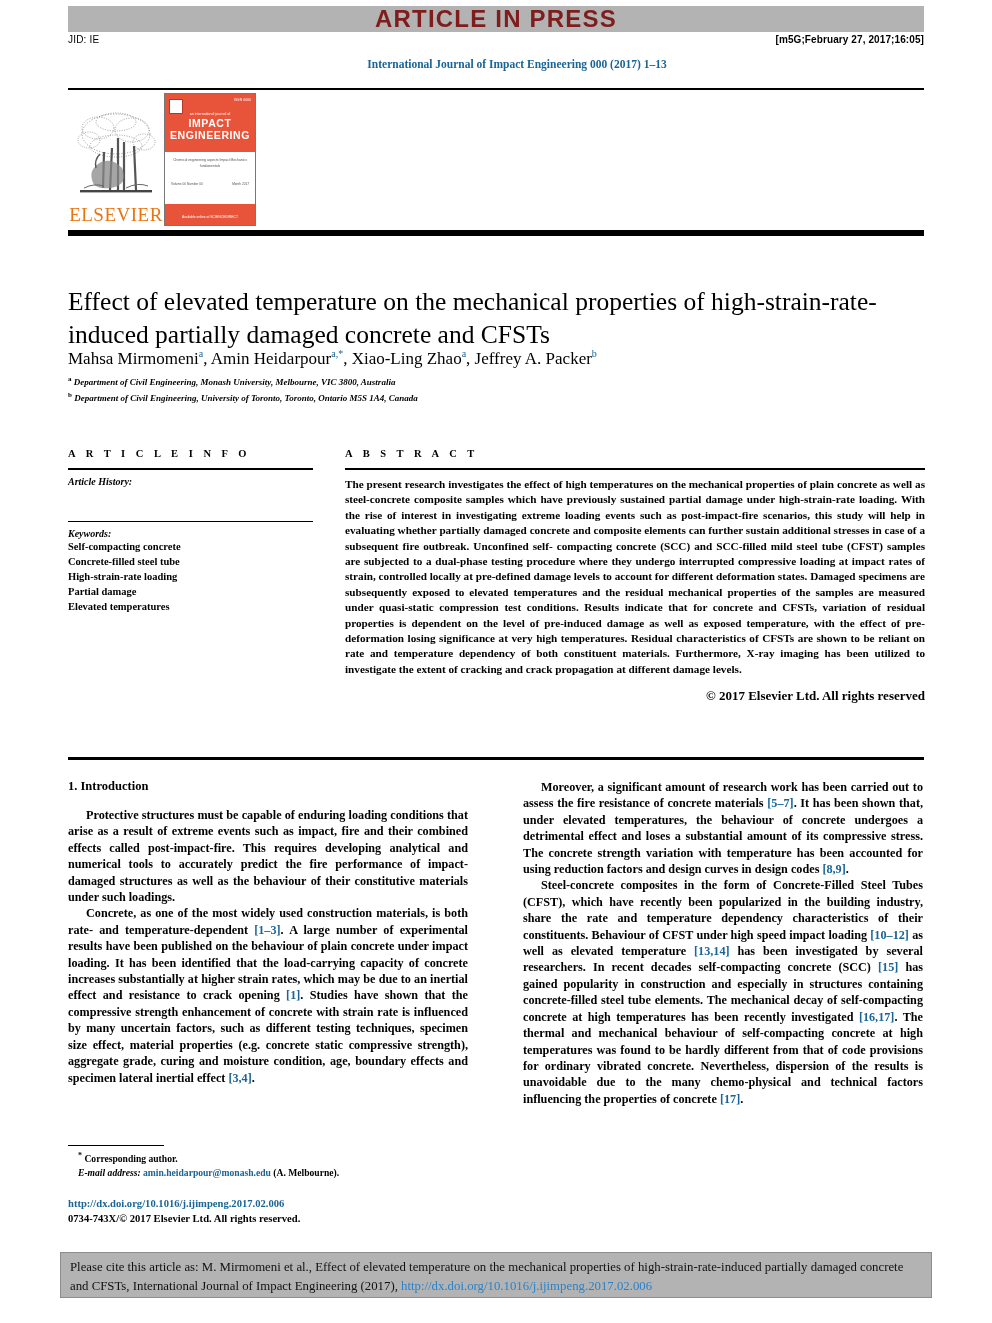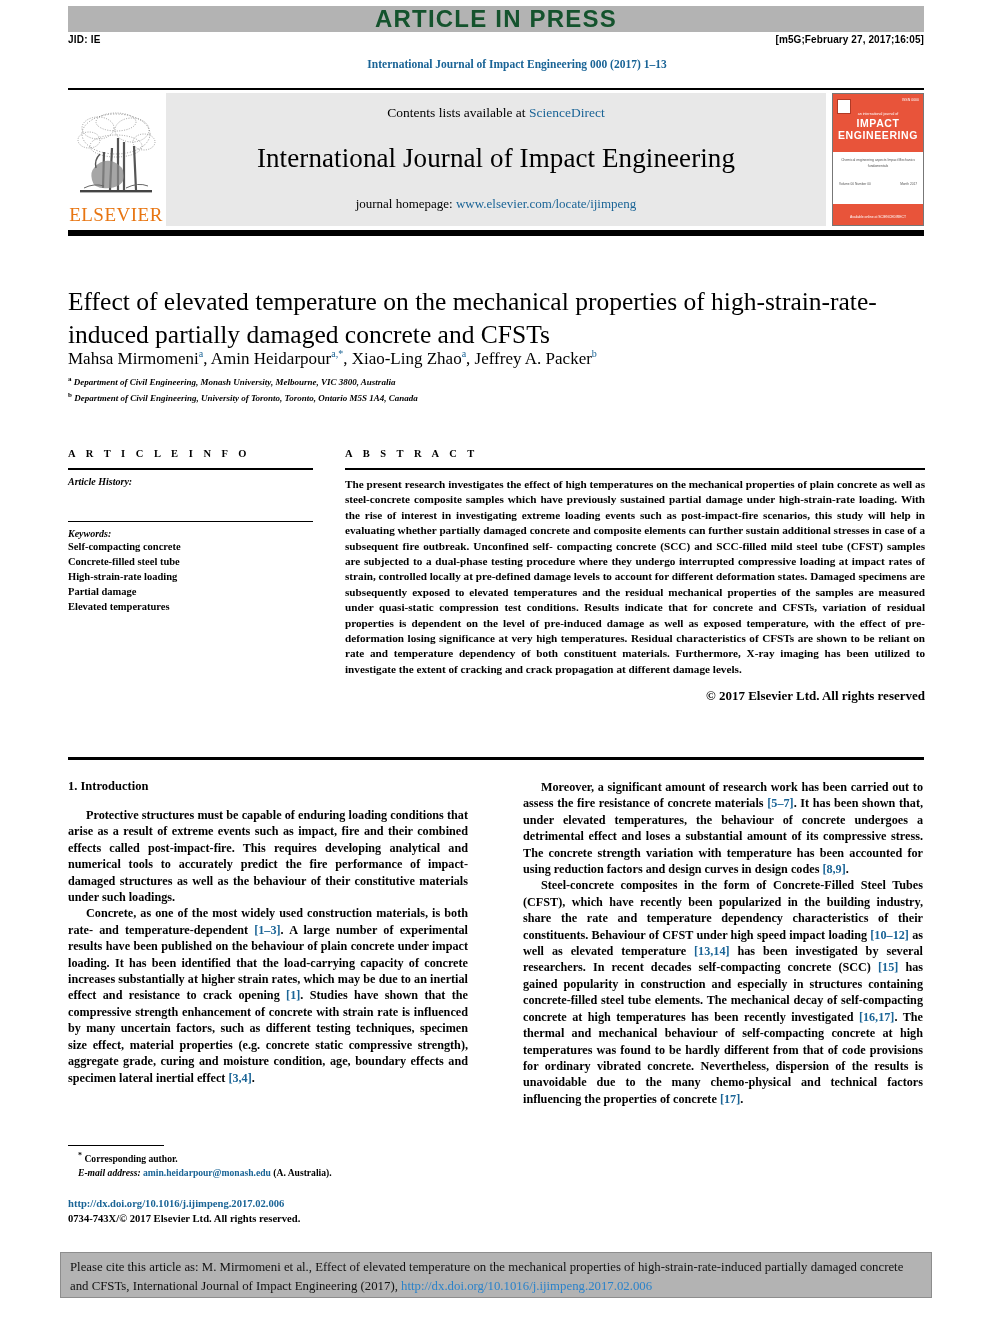--- a/index.html
+++ b/index.html
@@ -30,29 +30,29 @@
     left: 0;
     top: 0;
     width: 856px;
     height: 26px;
     line-height: 26px;
     text-align: center;
     font-family: "Liberation Sans", sans-serif;
     font-weight: bold;
     font-size: 24px;
     letter-spacing: 1.2px;
-    color: #14532d;
+    color: #7f1d1d;
   }
 
   .jid {
     position: absolute;
     left: 68px;
     top: 34px;
     font-family: "Liberation Sans", sans-serif;
-    font-weight: bold;
+    font-weight: normal;
     font-size: 10px;
     letter-spacing: 0.2px;
   }
   .m5g {
     position: absolute;
     right: 68px;
     top: 34px;
     font-family: "Liberation Sans", sans-serif;
     font-weight: bold;
     font-size: 10px;
@@ -413,29 +413,20 @@
           <path d="M44 30 L44 82 M50 34 L50 82 M38 40 L36 82 M60 38 L62 82 M30 44 L29 80" stroke="#555" stroke-width="2.2" fill="none"></path>
           <path d="M20 60 q8 -10 20 -6 q10 4 10 14 q0 10 -14 12 q-16 2 -18 -8 q-2 -8 2 -12 z" fill="#888" opacity="0.75"></path>
           <path d="M26 46 q-6 6 -4 14" stroke="#555" stroke-width="1.4" fill="none"></path>
           <rect x="6" y="82" width="72" height="2.4" fill="#444"></rect>
           <path d="M10 80 q10 -5 20 -2 M52 80 q12 -6 22 -2" stroke="#666" stroke-width="1" fill="none"></path>
         </g>
       </svg>
       <div class="elsevier-word">ELSEVIER</div>
     </div>
 
-    <div class="sd-box">
-      <div class="sd-top">
-        <span>Contents lists available at </span><span class="sd-link">ScienceDirect</span>
-      </div>
-      <div class="jtitle">International Journal of Impact Engineering</div>
-      <div class="sd-home">
-        <span>journal homepage: </span><span class="sd-link">www.elsevier.com/locate/ijimpeng</span>
-      </div>
-    </div>
 
     <div class="cover-thumb">
       <div class="cv-top"></div>
       <div class="cv-mid"></div>
       <div class="cv-bot"></div>
       <div class="cv-logo"></div>
       <div class="cv-issue">ISSN 0000</div>
       <div class="cv-sub">an international journal of</div>
       <div class="cv-t1">IMPACT</div>
       <div class="cv-t2">ENGINEERING</div>
@@ -504,21 +495,21 @@
 </div>
 
 <div class="col-right">
   <p class="para"><span>Moreover, a significant amount of research work has been carried out to assess the fire resistance of concrete materials </span><span class="ref">[5–7]</span><span>. It has been shown that, under elevated temperatures, the behaviour of concrete undergoes a detrimental effect and loses a substantial amount of its compressive stress. The concrete strength variation with temperature has been accounted for using reduction factors and design curves in design codes </span><span class="ref">[8,9]</span><span>.</span></p>
   <p class="para"><span>Steel-concrete composites in the form of Concrete-Filled Steel Tubes (CFST), which have recently been popularized in the building industry, share the rate and temperature dependency characteristics of their constituents. Behaviour of CFST under high speed impact loading </span><span class="ref">[10–12]</span><span> as well as elevated temperature </span><span class="ref">[13,14]</span><span> has been investigated by several researchers. In recent decades self-compacting concrete (SCC) </span><span class="ref">[15]</span><span> has gained popularity in construction and especially in structures containing concrete-filled steel tube elements. The mechanical decay of self-compacting concrete at high temperatures has been recently investigated </span><span class="ref">[16,17]</span><span>. The thermal and mechanical behaviour of self-compacting concrete at high temperatures was found to be hardly different from that of code provisions for ordinary vibrated concrete. Nevertheless, dispersion of the results is unavoidable due to the many chemo-physical and technical factors influencing the properties of concrete </span><span class="ref">[17]</span><span>.</span></p>
 </div>
 
 <div class="footnote-wrap">
   <div class="fn-rule"></div>
   <div class="fn-line"><sup>*</sup> <span>Corresponding author.</span></div>
-  <div class="fn-line"><span class="fn-italic">E-mail address:</span> <span class="doi-link">amin.heidarpour@monash.edu</span> <span>(A. Australia).</span></div>
+  <div class="fn-line"><span class="fn-italic">E-mail address:</span> <span class="doi-link">amin.heidarpour@monash.edu</span> <span>(A. Melbourne).</span></div>
 </div>
 
 <div class="doi-block">
   <div class="doi-link">http://dx.doi.org/10.1016/j.ijimpeng.2017.02.006</div>
   <div>0734-743X/© 2017 Elsevier Ltd. All rights reserved.</div>
 </div>
 
 <div class="cite-box">
   <span>Please cite this article as: M. Mirmomeni et al., Effect of elevated temperature on the mechanical properties of high-strain-rate-induced partially damaged concrete and CFSTs, International Journal of Impact Engineering (2017), </span><span class="cite-link">http://dx.doi.org/10.1016/j.ijimpeng.2017.02.006</span>
 </div>

